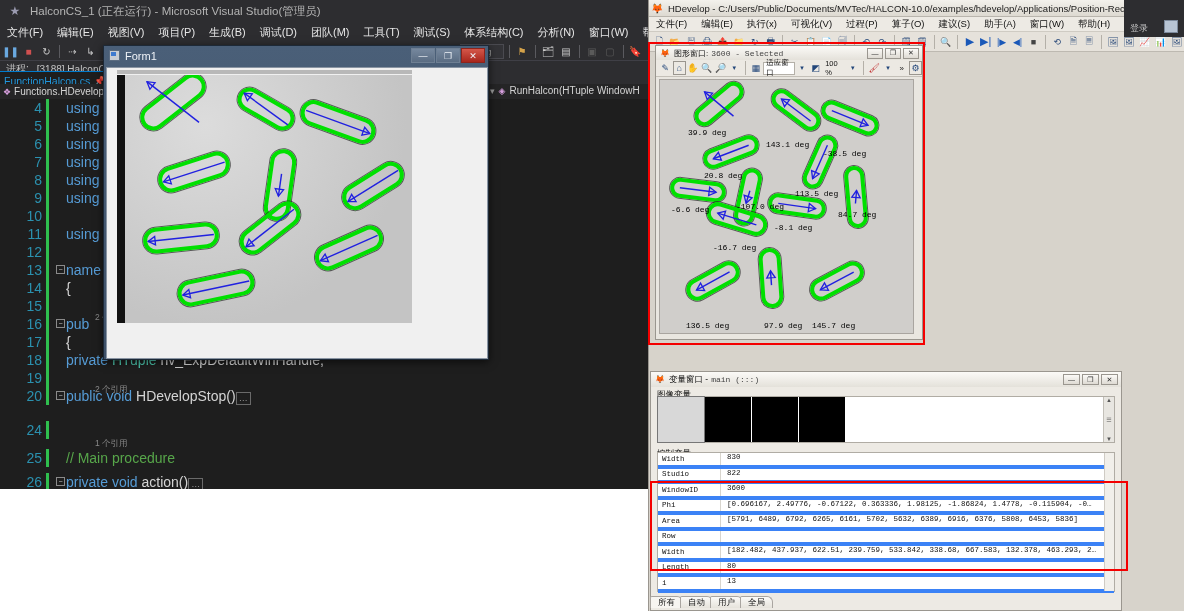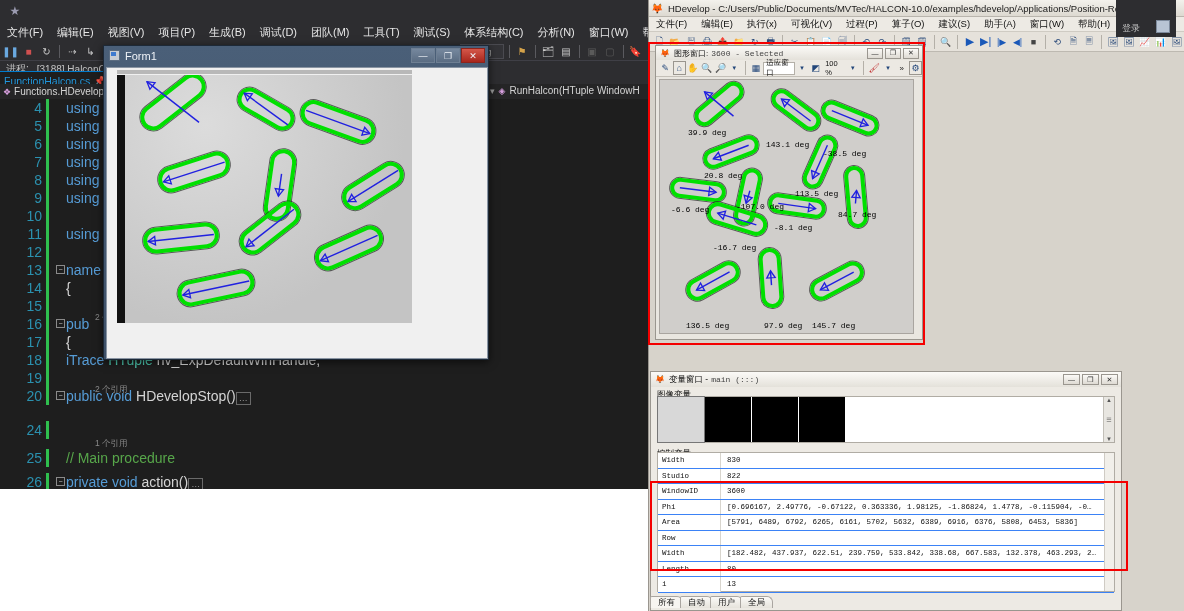--- a/index.html
+++ b/index.html
@@ -90,21 +90,21 @@
   .hd-ico { width:12px; height:12px; display:flex; align-items:center; justify-content:center; color:#b07020; font-size:10px; }
   .hd-title-txt { font-size:9.5px; color:#1a1a1a; white-space:nowrap; overflow:hidden; }
   .hd-wbtns { margin-left:auto; display:flex; gap:9px; padding-right:7px; color:#333; font-size:10px; }
   .hd-menu { height:15px; background:#edeae4; display:flex; align-items:center; gap:0; border-bottom:1px solid #cfcbc3; }
   .hd-menu span { font-size:9.5px; color:#111; padding:0 7px; white-space:nowrap; }
   .hd-toolbar { height:20px; background:#e6e2db; display:flex; align-items:center; gap:1px; padding-left:3px;
      border-bottom:1px solid #bdb9b1; }
   .hicon { width:15px; height:14px; display:flex; align-items:center; justify-content:center; font-size:9px; color:#2a4a7a;
      border:1px solid transparent; }
   .hsep { width:1px; height:14px; background:#b4b0a8; margin:0 3px; }
-  .hd-login { position:absolute; right:8px; top:0; width:60px; height:37px; background:#2d2d30; }
+  .hd-login { position:absolute; right:0; top:0; width:60px; height:37px; background:#2d2d30; }
   .hd-login span { color:#c0c0c0; font-size:9px; position:absolute; left:6px; top:22px; }
   .hd-login .sv { position:absolute; right:6px; top:20px; width:14px; height:13px; background:#b8c4d4; border:1px solid #7d8a9c; }
 
   
   .redbox { position:absolute; border:2px solid #f40000; pointer-events:none; }
 
   
   .gw { position:absolute; left:655px; top:45px; width:268px; height:295px;
      background:#e9e6e0; border:1px solid #9a968f; }
   .gw-title { height:14px; background:linear-gradient(#fbfaf7,#e4e1da); display:flex; align-items:center; padding-left:3px; gap:3px; }
@@ -130,21 +130,21 @@
   .vw-wb i { width:17px; height:11px; border:1px solid #9a968f; background:linear-gradient(#fbfaf7,#dedad3);
      font-style:normal; font-size:7px; color:#333; display:flex; align-items:center; justify-content:center; }
   .thumbs { position:absolute; left:657px; top:396px; width:458px; height:47px; background:#fff; border:1px solid #b0aca4; display:flex; }
   .thumb { width:46px; height:45px; margin-right:1px; overflow:hidden; position:relative; }
   .thumb.sel { outline:1px solid #777; }
   .thumb-scroll { position:absolute; right:0; top:0; width:11px; height:45px; background:#e8e6e1; border-left:1px solid #c2bfb8;
      display:flex; flex-direction:column; justify-content:space-between; align-items:center; }
   .thumb-scroll i { font-size:6px; color:#555; font-style:normal; }
 
   .cvtable { position:absolute; left:657px; top:452px; width:458px; height:140px; background:#fff; border:1px solid #b0aca4; }
-  .cvrow { display:flex; height:15.5px; border-bottom:1px solid #3b82f6; align-items:center; }
+  .cvrow { display:flex; height:15.5px; border-bottom:4px solid #3b82f6; }
   .cvname { width:63px; font-family:"Liberation Mono", monospace; font-size:7.5px; color:#111; padding-left:4px;
      border-right:1px solid #d8d5ce; height:100%; display:flex; align-items:center; background:#fff; }
   .cvval { flex:1; font-family:"Liberation Mono", monospace; font-size:7.5px; color:#111; padding-left:6px;
      white-space:nowrap; overflow:hidden; }
   .cvscroll { position:absolute; right:0; top:0; width:10px; height:100%; background:#f1efea; border-left:1px solid #cfcbc4; }
 
   .vw-tabs { position:absolute; left:650px; top:594px; height:14px; display:flex; align-items:flex-end; }
   .vtab { font-size:8.5px; color:#111; padding:0 7px; height:12px; display:flex; align-items:center;
      border:1px solid #a9a5a0; border-bottom:none; background:linear-gradient(#fbfaf7,#e6e3dc);
      border-radius:2px 6px 0 0; margin-right:-3px; }
@@ -152,20 +152,21 @@
 </style>
 </head>
 <body>
 
 <div id="root">
 
   <div class="vs">
 
     <div class="vs-title">
       <div class="vs-logo">★</div>
+      <div class="vs-title-txt">HalconCS_1 (正在运行) - Microsoft Visual Studio(管理员)</div>
     </div>
 
     <div class="vs-menu">
       <span>文件(F)</span>
       <span>编辑(E)</span>
       <span>视图(V)</span>
       <span>项目(P)</span>
       <span>生成(B)</span>
       <span>调试(D)</span>
       <span>团队(M)</span>
@@ -318,21 +319,21 @@
             <div class="code"><span class="kw">pub</span></div>
           </div>
           <div class="code-line" style="top: 234px; left: 0px; width: 650px;">
             <div class="ln">17</div>
             <div class="chg"></div>
             <div class="code"><span class="id">{</span></div>
           </div>
           <div class="code-line" style="top: 252px; left: 0px; width: 650px;">
             <div class="ln">18</div>
             <div class="chg"></div>
-            <div class="code"><span class="kw">iTrace </span><span class="ty">HTuple </span><span class="id">hv_ExpDefaultWinHandle;</span></div>
+            <div class="code"><span class="kw">private </span><span class="ty">HTuple </span><span class="id">hv_ExpDefaultWinHandle;</span></div>
           </div>
           <div class="code-line" style="top: 270px; left: 0px; width: 650px;">
             <div class="ln">19</div>
             <div class="chg"></div>
             <div class="code"></div>
           </div>
           <div class="code-line" style="top: 288px; left: 0px; width: 650px;">
             <div class="ln">20</div>
             <div class="chg"></div>
             <div class="glyph" style="top: 4px;">−</div>

